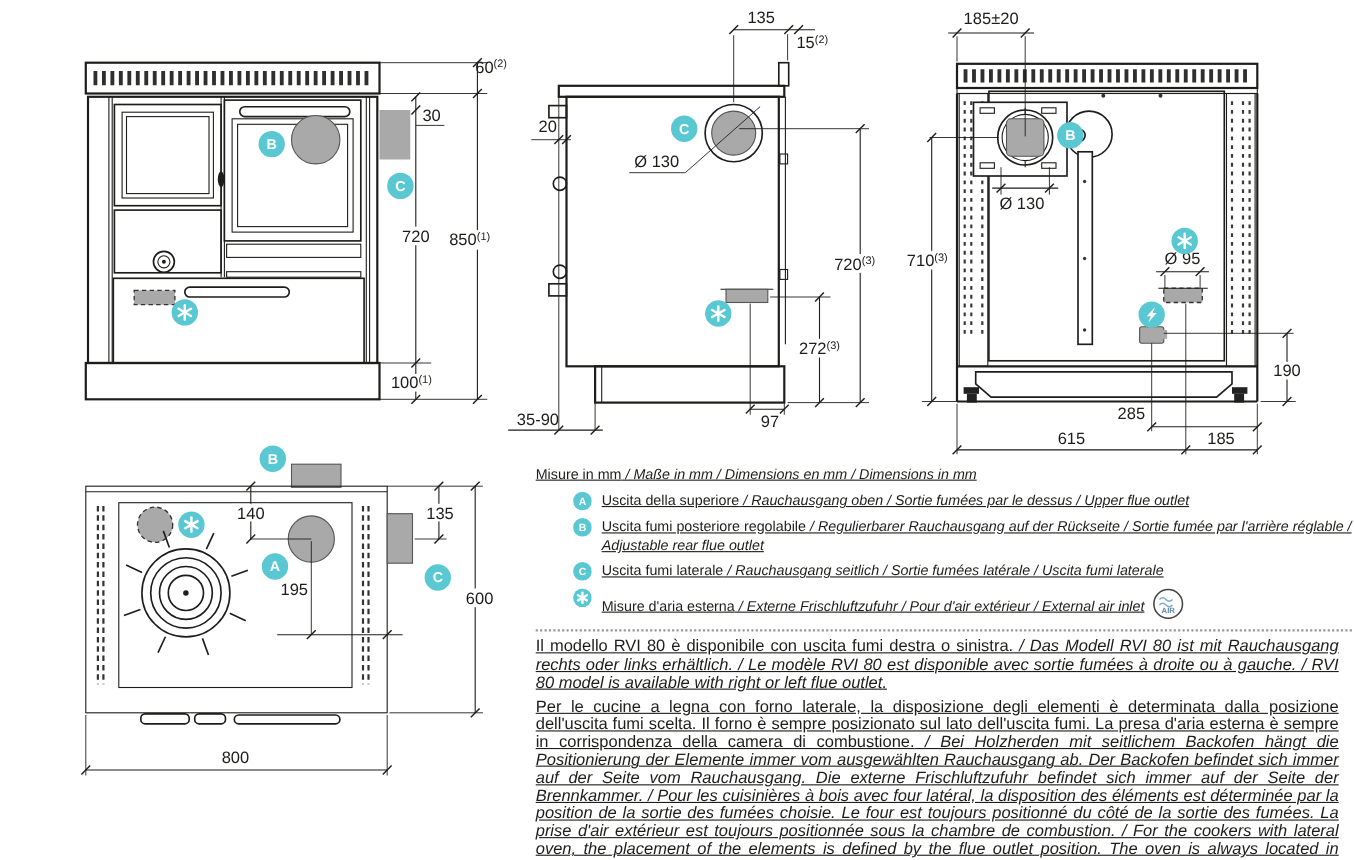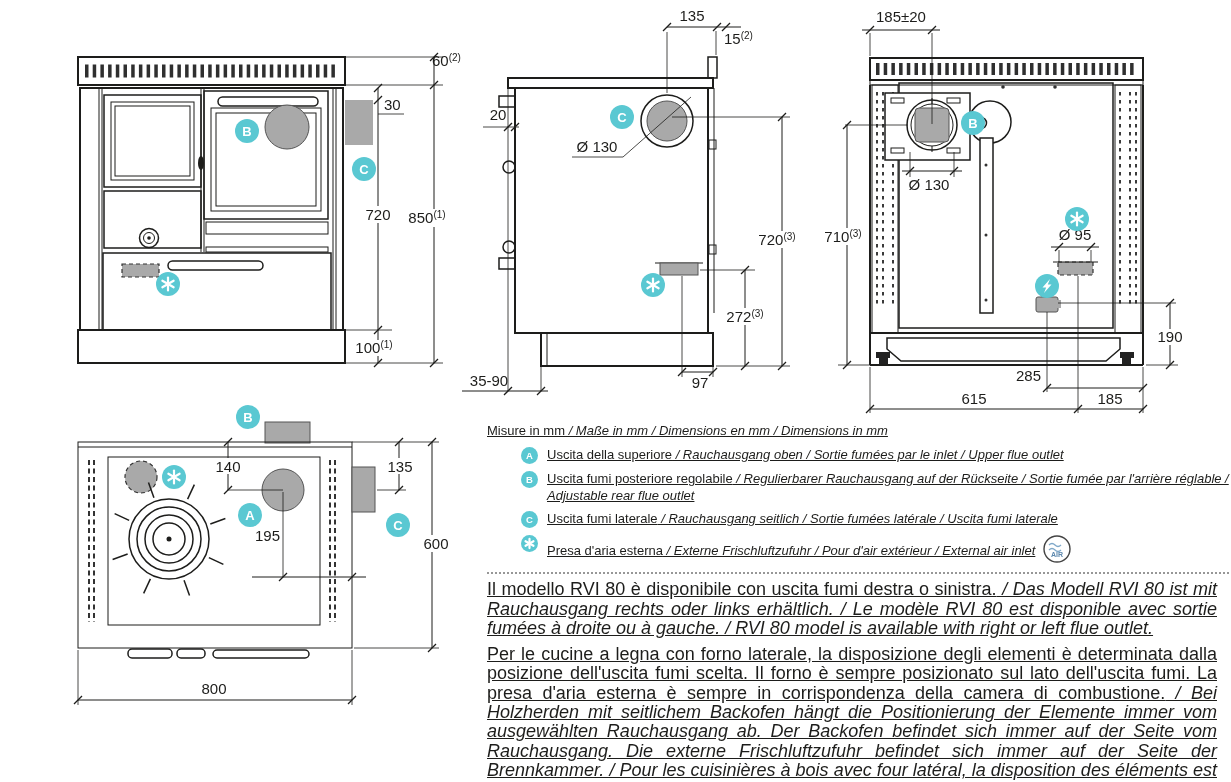--- a/index.html
+++ b/index.html
@@ -22,21 +22,21 @@
   .tick{stroke:#1d1d1b;stroke-width:1.3;}
   
   #textcol{position:absolute;left:487px;top:423px;width:746px;text-decoration:underline;}
   .units{font-size:13px;margin:0 0 8px 0;}
   .leg-item{display:flex;gap:9px;margin:0 0 6px 34px;font-size:13px;line-height:1.32;align-items:flex-start;}
   .leg-item:first-of-type{margin-left:34px;}
   .leg-ic{flex:0 0 17px;width:17px;height:17px;margin-top:1px;}
   .it{font-style:italic;}
   .rm{font-style:normal;}
   .sep{border-top:2px dotted #979797;margin-top:8px;}
-  .para{font-size:18px;line-height:1.08;text-align:justify;margin:6px 16px 0 0;}
+  .para{font-size:15px;line-height:1.08;text-align:justify;margin:6px 16px 0 0;}
   .airbadge{display:inline-block;vertical-align:-9px;margin-left:7px;}
 </style>
 </head>
 <body>
 
 <div id="page">
 
 <svg class="view" style="left:60px;top:30px" width="410" height="345" viewBox="60 30 410 345">
   <g>
     <rect x="78" y="57" width="267" height="28" class="s s2"></rect>
@@ -407,21 +407,21 @@
 </svg>
 
 <div id="textcol">
   <p class="units"><span class="rm">Misure in mm</span><span class="it"> / Maße in mm / Dimensions en mm / Dimensions in mm</span></p>
 
   <div class="leg-item">
     <svg class="leg-ic" viewBox="0 0 17 17">
       <circle cx="8.5" cy="8.5" r="8.5" class="mk"></circle>
           <text x="8.5" y="12" class="mkt" style="font-size:9.5px">A</text>
     </svg>
-    <div><span class="rm">Uscita della superiore</span><span class="it"> / Rauchausgang oben  / Sortie fumées par le inlet / Upper flue outlet</span></div>
+    <div><span class="rm">Uscita della superiore</span><span class="it"> / Rauchausgang oben  / Sortie fumées par le dessus / Upper flue outlet</span></div>
   </div>
 
   <div class="leg-item">
     <svg class="leg-ic" viewBox="0 0 17 17">
       <circle cx="8.5" cy="8.5" r="8.5" class="mk"></circle>
           <text x="8.5" y="12" class="mkt" style="font-size:9.5px">B</text>
     </svg>
     <div><span class="rm">Uscita fumi posteriore regolabile</span><span class="it"> /  Regulierbarer Rauchausgang auf der Rückseite / Sortie fumée par l'arrière réglable / Adjustable rear flue outlet</span></div>
   </div>
 
@@ -435,21 +435,21 @@
 
   <div class="leg-item">
     <svg class="leg-ic" viewBox="0 0 17 17">
       <circle cx="8.5" cy="8.5" r="8.5" class="mk"></circle>
       <g class="ast" transform="translate(8.5,8.5)" style="stroke-width:1.7">
         <line y1="-4.6" y2="4.6"></line>
             <line y1="-4.6" y2="4.6" transform="rotate(60)"></line>
             <line y1="-4.6" y2="4.6" transform="rotate(120)"></line>
       </g>
     </svg>
-    <div><span class="rm">Presa d'aria esterna</span><span class="it"> / Externe Frischluftzufuhr / Pour d'air extérieur / External air inlet</span><svg class="airbadge" width="30" height="30" viewBox="0 0 30 30">
+    <div><span class="rm">Misure d'aria esterna</span><span class="it"> / Externe Frischluftzufuhr / Pour d'air extérieur / External air inlet</span><svg class="airbadge" width="30" height="30" viewBox="0 0 30 30">
         <circle cx="15" cy="15" r="13" fill="none" stroke="#444" stroke-width="1.4"></circle>
         <path d="M7,11 q3,-3 6,0 q3,3 6,0" fill="none" stroke="#7fa8c9" stroke-width="1.3"></path>
         <path d="M7,16 q3,-3 6,0 q3,3 6,0" fill="none" stroke="#7fa8c9" stroke-width="1.3"></path>
         <text x="15" y="23" text-anchor="middle" style="font-size:7px;font-weight:bold;fill:#5b87ad">AIR</text>
       </svg></div>
   </div>
 
 
   <div class="sep"></div>
 

